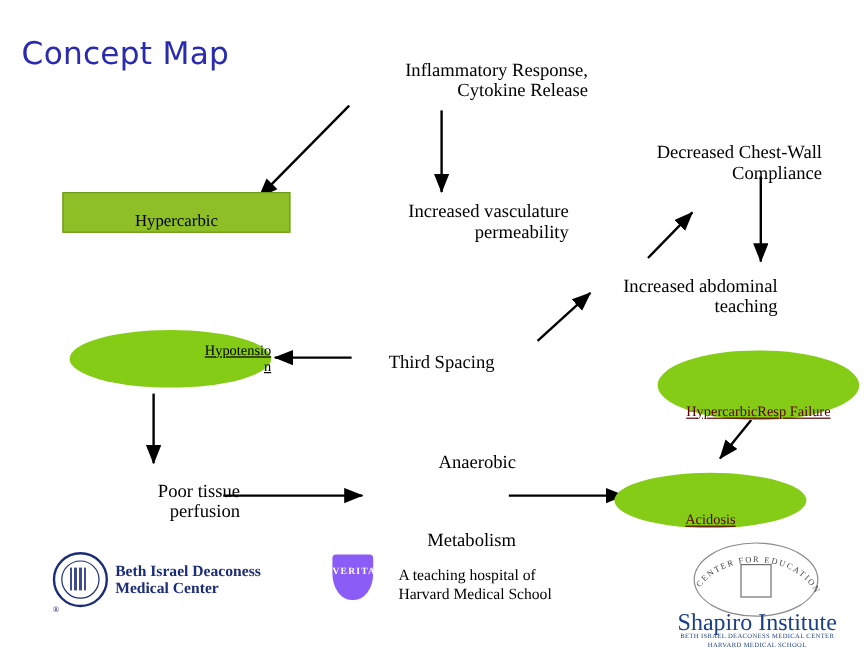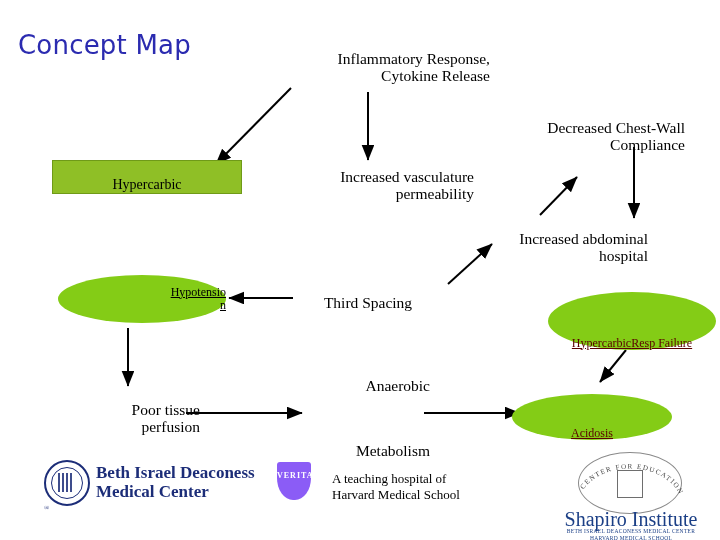--- a/index.html
+++ b/index.html
@@ -105,21 +105,21 @@
     top: 11px;
     width: 16px;
     height: 19px;
     background:
       repeating-linear-gradient(90deg, #1c2d78 0 2px, #ffffff 2px 4px);
     opacity: 0.85;
   }
   .bidmc-text {
     font-family: "Liberation Serif", serif;
     color: #1c2d78;
-    font-size: 17px;
+    font-size: 13px;
     line-height: 1.1;
     font-weight: bold;
   }
   .bidmc-reg {
     font-size: 7px;
     color: #1c2d78;
     position: absolute;
     left: 44px;
     top: 52px;
   }
@@ -257,21 +257,21 @@
     <span>Hypercarbic</span>
   </div>
 
   <div class="node plain" style="left:262px; top:162px; width:212px; height:46px; flex-direction:column;">
     <span>Increased vasculature</span>
     <span>permeability</span>
   </div>
 
   <div class="node plain" style="left:448px; top:224px; width:200px; height:46px; flex-direction:column;">
     <span>Increased abdominal</span>
-    <span>hospital</span>
+    <span>teaching</span>
   </div>
 
   <div class="node redoval" style="left:58px; top:275px; width:168px; height:48px; flex-direction:column;">
     <span>Hypotensio</span>
     <span>n</span>
   </div>
 
   <div class="node plain" style="left:296px; top:287px; width:144px; height:24px;">
     <span>Third Spacing</span>
   </div>

